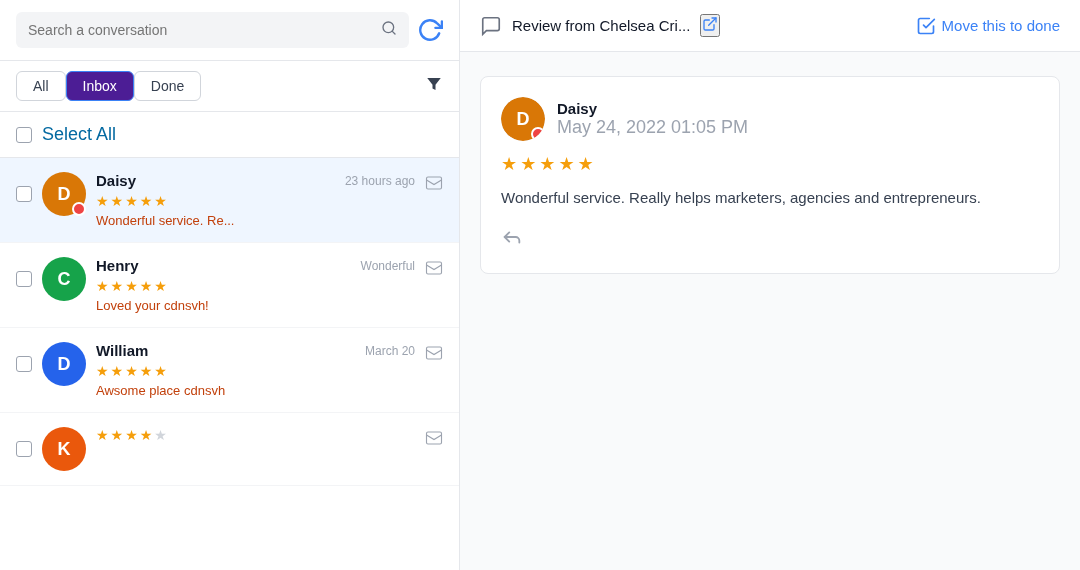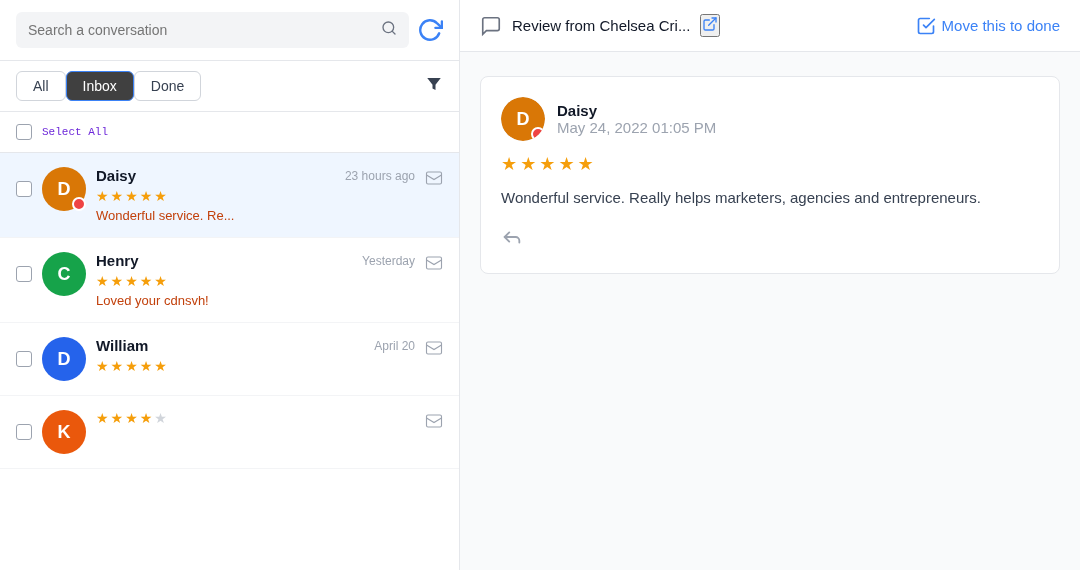--- a/index.html
+++ b/index.html
@@ -79,21 +79,21 @@
       padding: 6px 16px;
       border-radius: 6px;
       border: 1px solid #d1d5db;
       font-size: 14px;
       cursor: pointer;
       background: #fff;
       color: #374151;
     }
 
     .tab-btn.active {
-      background: #404040;
+      background: #4c1d95;
       color: #fff;
       border-color: #3b82f6;
     }
 
     .filter-btn {
       margin-left: auto;
       background: none;
       border: none;
       cursor: pointer;
       font-size: 18px;
@@ -111,24 +111,23 @@
     .checkbox {
       width: 16px;
       height: 16px;
       border: 1px solid #9ca3af;
       border-radius: 3px;
       cursor: pointer;
       background: #fff;
     }
 
     .select-all-label {
-      font-size: 11px;
-      color: #6d28d9;
-      cursor: pointer;
-      font-family: Liberation Mono, monospace;
+      font-size: 18px;
+      color: #0369a1;
+      cursor: pointer;
     }
 
     .conversation-list {
       flex: 1;
       overflow-y: auto;
     }
 
     .conv-item {
       display: flex;
       align-items: flex-start;
@@ -318,21 +317,21 @@
       border: 2px solid #fff;
     }
 
     .msg-user-info .msg-name {
       font-size: 15px;
       font-weight: 600;
       color: #111827;
     }
 
     .msg-user-info .msg-date {
-      font-size: 15px;
+      font-size: 18px;
       color: #9ca3af;
     }
 
     .msg-stars {
       display: flex;
       gap: 3px;
       margin-bottom: 12px;
     }
 
     .msg-star {
@@ -433,21 +432,21 @@
     </div>
 
     <div class="conv-item">
       <div class="conv-checkbox"></div>
       <div class="avatar" style="background:#16a34a;">
         <span>C</span>
       </div>
       <div class="conv-content">
         <div class="conv-header">
           <span class="conv-name">Henry</span>
-          <span class="conv-time">Yesterday</span>
+          <span class="conv-time">Wonderful</span>
         </div>
         <div class="conv-stars">
           <span class="star">★</span>
           <span class="star">★</span>
           <span class="star">★</span>
           <span class="star">★</span>
           <span class="star">★</span>
         </div>
         <div class="conv-preview">Loved your cdnsvh!</div>
       </div>
@@ -460,29 +459,30 @@
     </div>
 
     <div class="conv-item">
       <div class="conv-checkbox"></div>
       <div class="avatar" style="background:#2563eb;">
         <span>D</span>
       </div>
       <div class="conv-content">
         <div class="conv-header">
           <span class="conv-name">William</span>
-          <span class="conv-time">April 20</span>
+          <span class="conv-time">March 20</span>
         </div>
         <div class="conv-stars">
           <span class="star">★</span>
           <span class="star">★</span>
           <span class="star">★</span>
           <span class="star">★</span>
           <span class="star">★</span>
         </div>
+        <div class="conv-preview">Awsome place cdnsvh</div>
       </div>
       <div class="conv-icon">
         <svg width="18" height="18" viewBox="0 0 24 24" fill="none" stroke="#9ca3af" stroke-width="1.5">
           <rect x="2" y="4" width="20" height="16" rx="2"></rect>
           <path d="M2 8l10 6 10-6"></path>
         </svg>
       </div>
     </div>
 
     <div class="conv-item">

